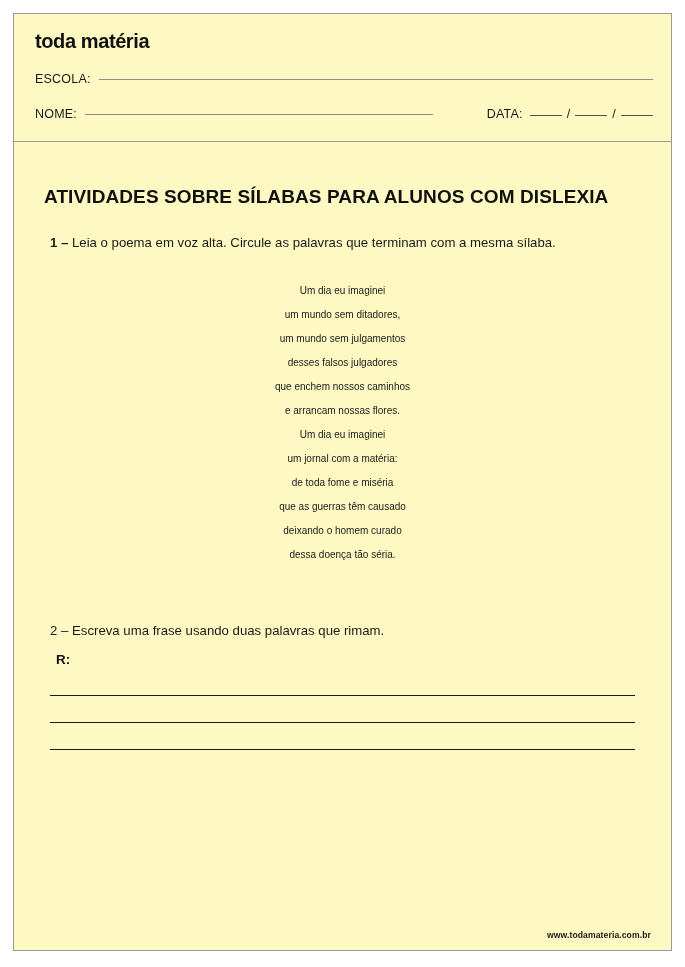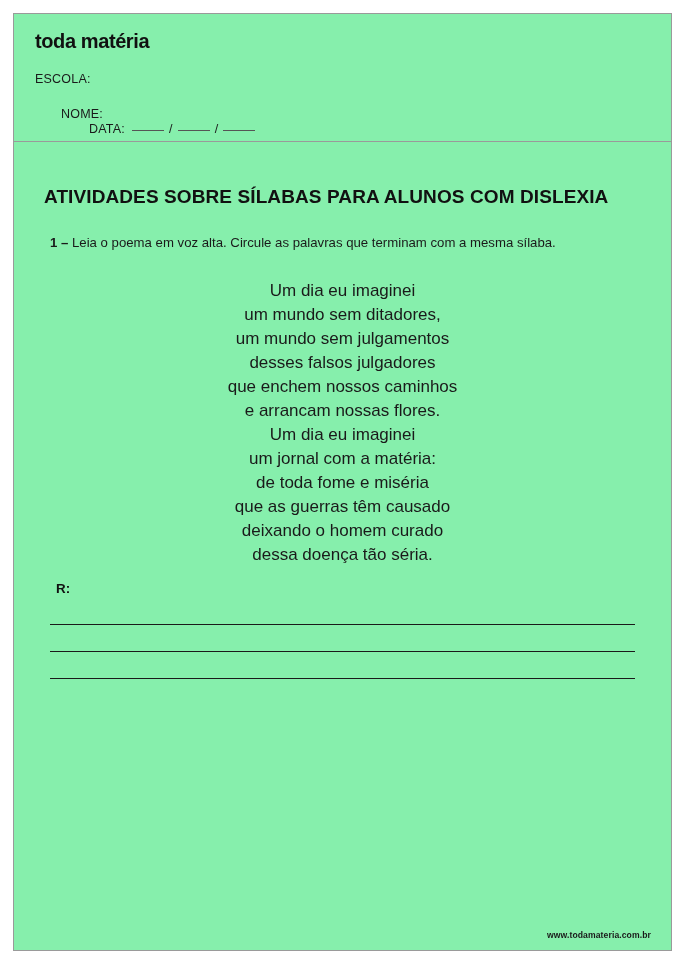--- a/index.html
+++ b/index.html
@@ -18,21 +18,21 @@
     overflow: hidden;
   }
 
   .page {
     position: absolute;
     left: 13px;
     top: 13px;
     width: 659px;
     height: 938px;
     border: 1px solid #9a9a9a;
-    background: #86efac;
+    background: #fef9c3;
   }
 
   
   .header {
     position: relative;
     height: 128px;
     border-bottom: 1px solid #9a9a9a;
     padding: 0;
   }
 
@@ -49,21 +49,20 @@
 
   .field-row {
     position: absolute;
     left: 21px;
     right: 18px;
     display: flex;
     align-items: baseline;
     font-size: 12.5px;
     letter-spacing: 0.2px;
     color: #1a1a1a;
-    flex-direction: column;
   }
   .field-row.escola { top: 58px; }
   .field-row.nome   { top: 93px; }
 
   .field-label {
     white-space: nowrap;
     padding-right: 8px;
   }
 
   .rule {
@@ -114,21 +113,21 @@
     line-height: 1.42;
     color: #1a1a1a;
   }
   .question .num {
     font-weight: 700;
   }
 
   .poem {
     margin: 26px 0 0 0;
     text-align: center;
-    font-size: 17px;
+    font-size: 10px;
     line-height: 24px;
     color: #1a1a1a;
   }
   .poem .line { display: block; }
 
   .credit {
     margin: 24px 0 0 0;
     text-align: center;
     font-size: 12.6px;
     color: #1a1a1a;
@@ -213,20 +212,24 @@
       <span class="line">e arrancam nossas flores.</span>
       <span class="line">Um dia eu imaginei</span>
       <span class="line">um jornal com a matéria:</span>
       <span class="line">de toda fome e miséria</span>
       <span class="line">que as guerras têm causado</span>
       <span class="line">deixando o homem curado</span>
       <span class="line">dessa doença tão séria.</span>
     </div>
 
 
+    <div class="question2">
+      <span class="num">2 –</span>
+      <span>Escreva uma frase usando duas palavras que rimam.</span>
+    </div>
 
     <div class="answer-block">
       <div class="answer-label">R:</div>
       <div class="answer-line"></div>
       <div class="answer-line"></div>
       <div class="answer-line"></div>
     </div>
 
   </div>
 

